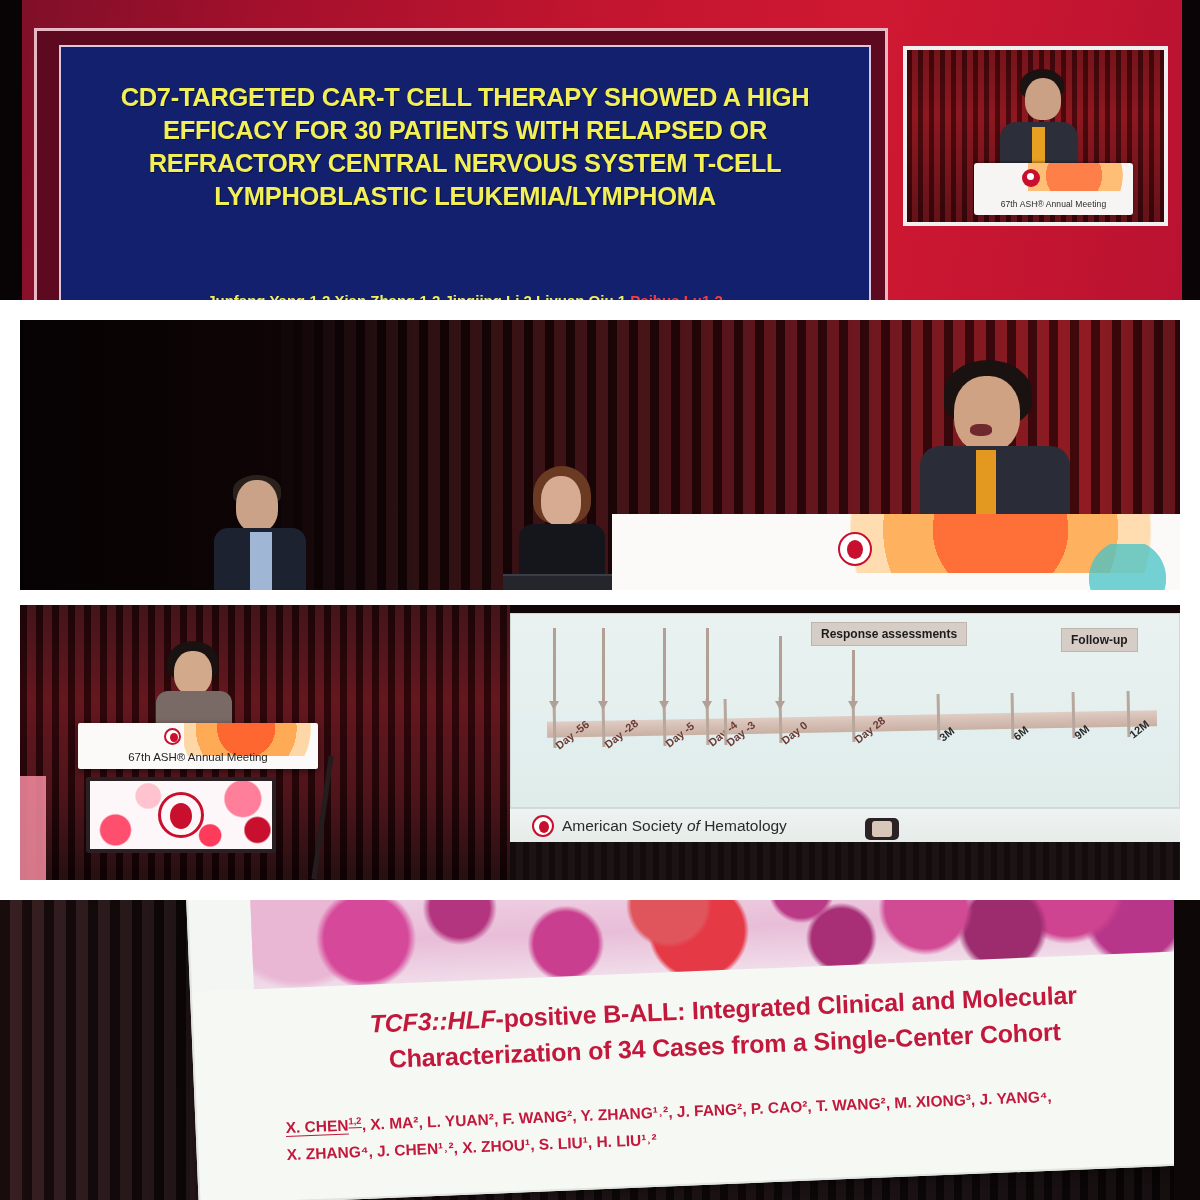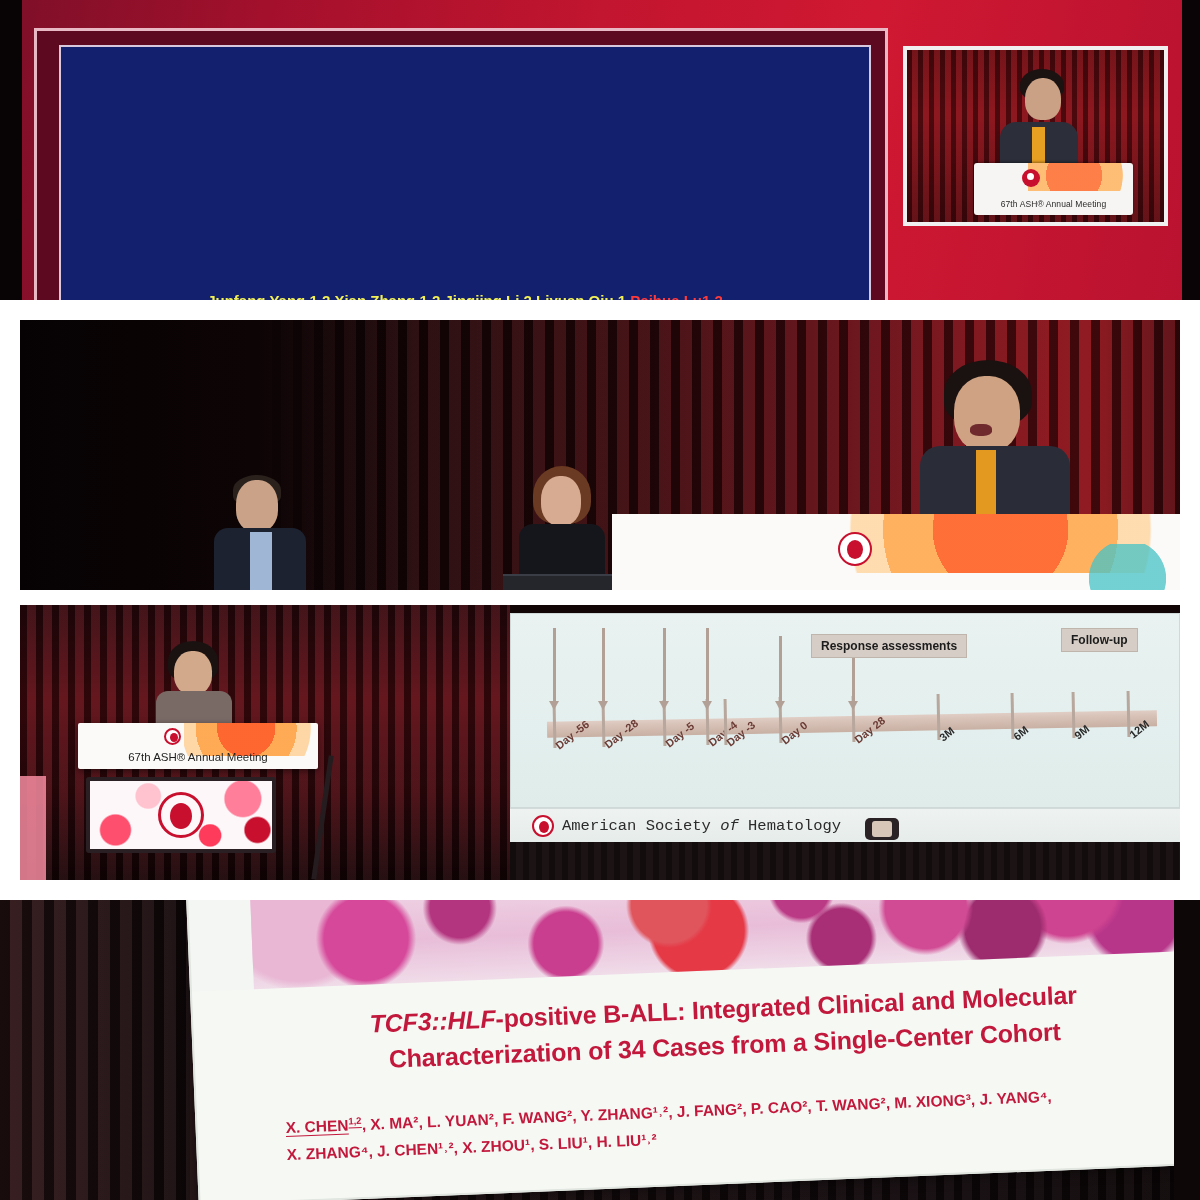--- a/index.html
+++ b/index.html
@@ -218,21 +218,21 @@
     white-space:nowrap;
   }
   .p3-footer {
     position:absolute; left:490px; top:203px; width:670px; height:34px;
     background: linear-gradient(180deg,#eef3f1 0%,#e6ecea 100%);
     border-top:1px solid #d2dbd9;
     display:flex; align-items:center; padding-left:22px; gap:8px;
   }
   .p3-footer .fmark { position:relative; width:22px;height:22px;border-radius:50%;border:2px solid #c8102e;background:#fff; flex:none;}
   .p3-footer .fmark::after{content:"";position:absolute;left:4.5px;top:4px;width:10px;height:12px;border-radius:50%;background:#c8102e;}
-  .p3-footer .ftext { font-family:Liberation Mono, monospace; font-size:15.5px; color:#2b2b2b; }
+  .p3-footer .ftext { font-family:Liberation Sans, sans-serif; font-size:15.5px; color:#2b2b2b; }
   .p3-footer .ftext i { font-style:italic; }
   .p3-stage {
     position:absolute; left:490px; top:237px; width:670px; height:38px;
     background: repeating-linear-gradient(90deg,#120c0c 0 6px,#1c1414 6px 13px);
   }
   .p3-mic { position:absolute; left:845px; top:213px; width:34px; height:22px; background:#2b2226; border-radius:5px; }
   .p3-mic::after{ content:""; position:absolute; left:7px; top:3px; width:20px;height:16px;background:#d8c7b8;border-radius:3px;}
   .p3-rail { position:absolute; left:300px; top:150px; width:5px; height:125px; background:#241c1e; transform:rotate(8deg); }
 
   
@@ -293,20 +293,21 @@
 <body>
 
 <div class="page">
 
   <div class="panel" id="panel-slide-cart">
     <div class="blackbar-l"></div>
     <div class="blackbar-r"></div>
 
     <div class="slide-frame-outer">
       <div class="slide-navy">
+        <div class="slide-title-cart">CD7-TARGETED CAR-T CELL THERAPY SHOWED A HIGH EFFICACY FOR 30 PATIENTS WITH RELAPSED OR REFRACTORY CENTRAL NERVOUS SYSTEM T-CELL LYMPHOBLASTIC LEUKEMIA/LYMPHOMA</div>
         <div class="slide-authors-cart">
           <span>Junfang Yang,1,2 Xian Zhang,1,2 Jingjing Li,2 Liyuan Qiu,1</span>
           <span class="hl">Peihua Lu1,2</span>
         </div>
       </div>
     </div>
 
     <div class="pip">
       <div class="curtain"></div>
       <div class="speaker-hair"></div>
@@ -397,21 +398,21 @@
           <div class="tl-label mo" style="left: 560.6px; top: 117.68px;">9M</div>
           <div class="tl-tick" style="left: 615.5px; top: 76.6px;"></div>
           <div class="tl-label mo" style="left: 615.5px; top: 116.6px;">12M</div>
           <div class="tl-arrow" style="left: 42.1px; height: 74px; top: 14px;"></div>
           <div class="tl-arrow" style="left: 90.9px; height: 74px; top: 14px;"></div>
           <div class="tl-arrow" style="left: 151.9px; height: 74px; top: 14px;"></div>
           <div class="tl-arrow" style="left: 194.6px; height: 74px; top: 14px;"></div>
           <div class="tl-arrow" style="left: 267.8px; height: 66px; top: 22px;"></div>
           <div class="tl-arrow" style="left: 341px; height: 52px; top: 36px;"></div>
         </div>
-      <div class="tl-badge" style="left:300px; top:20px;">Response assessments</div>
+      <div class="tl-badge" style="left:300px; top:8px;">Response assessments</div>
       <div class="tl-badge" style="left:550px; top:14px;">Follow-up</div>
     </div>
 
     <div class="p3-footer">
       <div class="fmark"></div>
       <div class="ftext"><span>American Society </span><i>of</i><span> Hematology</span></div>
     </div>
 
     <div class="p3-stage"></div>
     <div class="p3-mic"></div>

